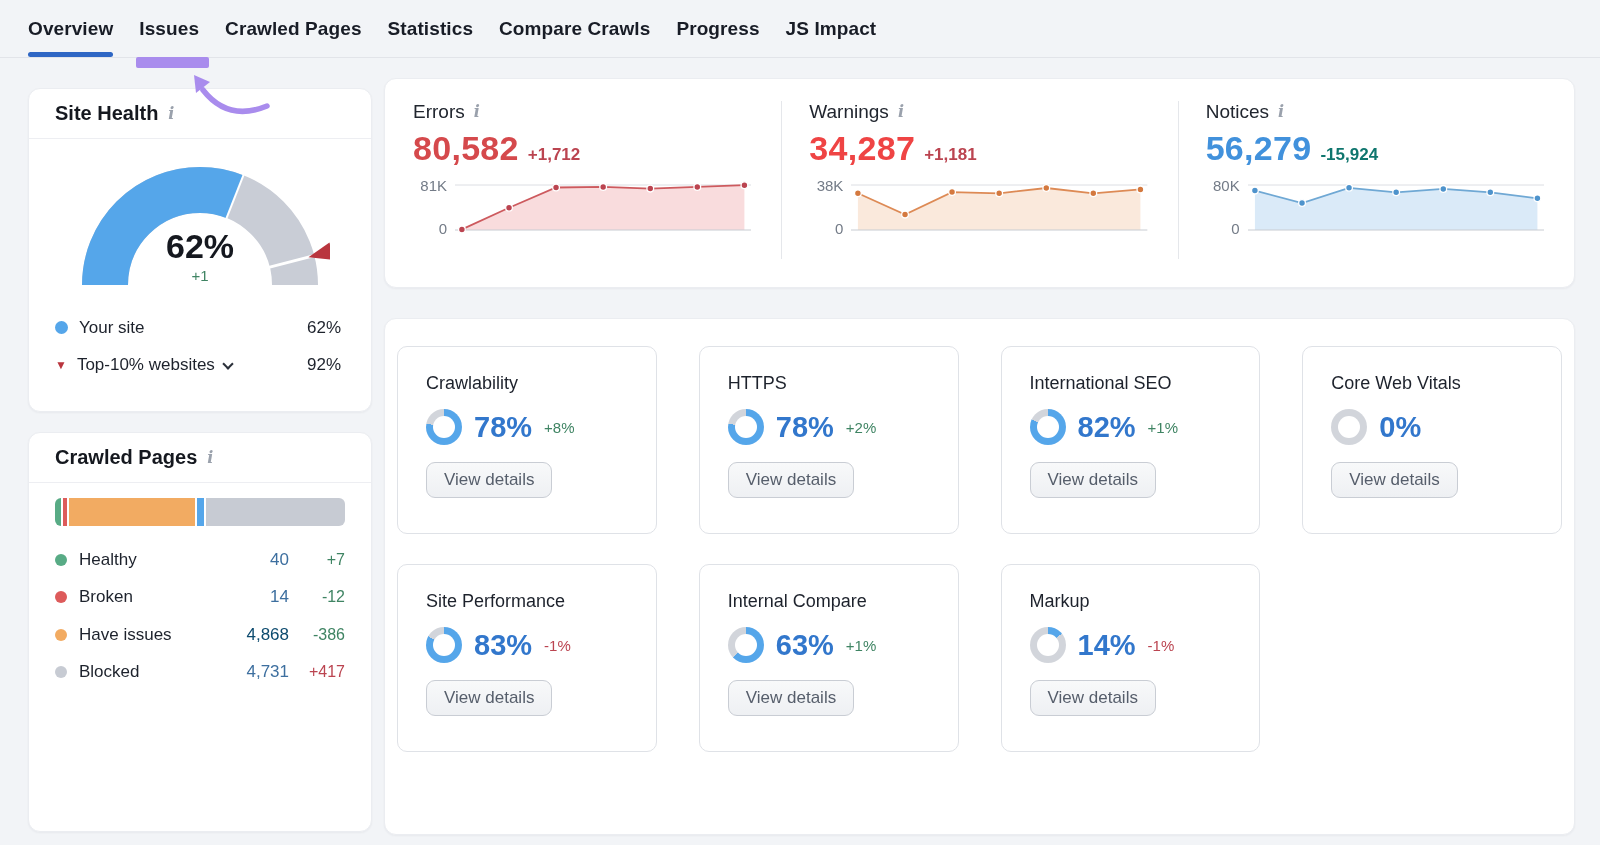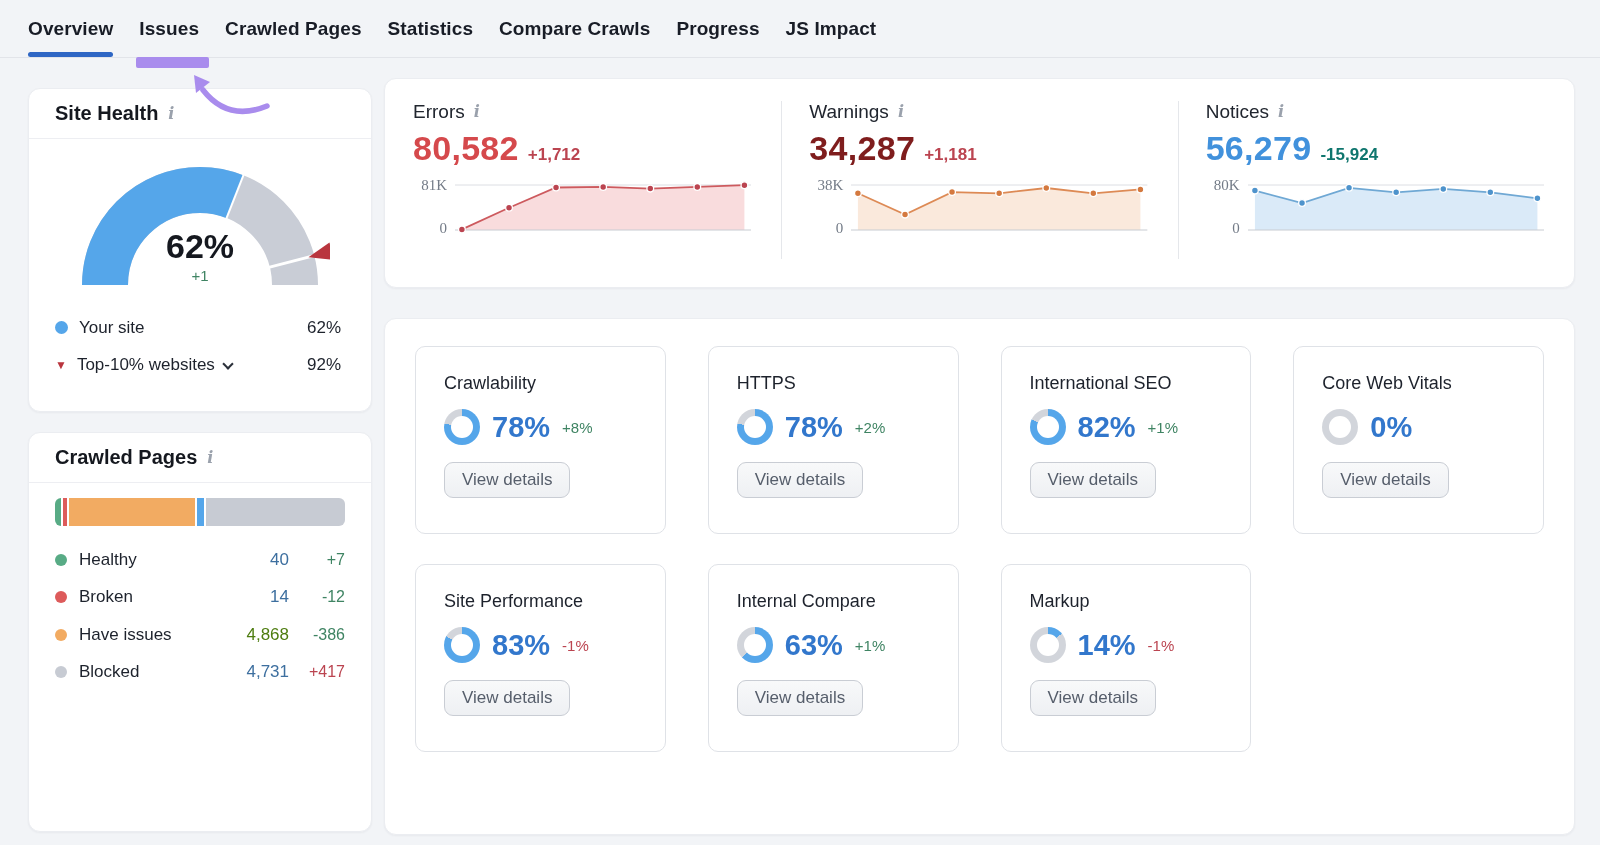--- a/index.html
+++ b/index.html
@@ -84,30 +84,30 @@
   #metrics-card { left:384px; top:78px; width:1191px; height:210px; display:flex; }
   .metric { flex:1; position:relative; padding:22px 30px 0 28px; }
   .metric + .metric::before {
     content:""; position:absolute; left:0; top:22px; bottom:28px; width:1px; background:#e5e7eb;
   }
   .m-title-row { display:flex; align-items:center; gap:9px; font-size:19px; color:#21262f; }
   .m-value-row { display:flex; align-items:baseline; gap:9px; margin-top:6px; }
   .m-value { font-size:34px; font-weight:700; letter-spacing:.3px; cursor:pointer; }
   .m-delta { font-size:17px; font-weight:700; }
   .spark-row { display:flex; margin-top:8px; }
-  .ylabels { position:relative; width:42px; flex:0 0 auto;font-family:Liberation Serif, serif; }
+  .ylabels { position:relative; width:42px; flex:0 0 auto; }
   .ylabels span { position:absolute; right:8px; font-size:15px; color:#737b87; }
   .ylabels .ymax { top:1px; } .ylabels .ymin { top:44px; }
   .spark { flex:1; height:62px; }
 
   
   #thematic-card { left:384px; top:318px; width:1191px; height:517px; }
   .t-grid {
     display:grid; grid-template-columns:repeat(4,1fr); gap:30px 42px;
-    padding:27px 30px 0;
+    padding:27px 12px 0;
   }
   .t-card {
     border:1px solid #dfe2e7; border-radius:10px; height:188px;
     padding:26px 28px; background:#fff;
   }
   .t-title { font-size:18px; color:#1d222c; }
   .t-score-row { display:flex; align-items:center; gap:12px; margin-top:15px; }
   .ring { width:36px; height:36px; border-radius:50%; position:relative; flex:0 0 auto; }
   .ring::after { content:""; position:absolute; inset:7px; background:#fff; border-radius:50%; }
   .t-pct { font-size:29px; font-weight:700; }
@@ -190,21 +190,21 @@
     </div>
     <div class="cp-row">
       <span class="dot" style="background: rgb(221, 91, 91);"></span>
       <span class="lbl">Broken</span>
       <span class="val" style="color:#3d6f9f">14</span>
       <span class="chg good">-12</span>
     </div>
     <div class="cp-row">
       <span class="dot" style="background: rgb(242, 171, 98);"></span>
       <span class="lbl">Have issues</span>
-      <span class="val" style="color:#4d7c0f">4,868</span>
+      <span class="val" style="color:#0c4a6e">4,868</span>
       <span class="chg good">-386</span>
     </div>
     <div class="cp-row">
       <span class="dot" style="background: rgb(199, 203, 211);"></span>
       <span class="lbl">Blocked</span>
       <span class="val" style="color:#3d6f9f">4,731</span>
       <span class="chg bad">+417</span>
     </div>
   </div>
 </section>
@@ -240,21 +240,21 @@
           </svg></div>
     </div>
   </div>
 
   <div class="metric">
     <div class="m-title-row">
       <span>Warnings</span>
       <span class="info-i">i</span>
     </div>
     <div class="m-value-row">
-      <span class="m-value" style="color: #7f1d1d;">34,287</span>
+      <span class="m-value" style="color: #ef4444;">34,287</span>
       <span class="m-delta bad">+1,181</span>
     </div>
     <div class="spark-row">
       <div class="ylabels">
         <span class="ymax">38K</span>
         <span class="ymin">0</span>
       </div>
       <div class="spark"><svg viewBox="0 0 300 62" width="100%" height="62" preserveAspectRatio="none">
             <line x1="0" y1="9" x2="300" y2="9" stroke="#dcdee3"></line>
             <polygon points="7,54 7,17.3 54.7,38.6 102.3,16.1 150,17.3 197.7,12 245.3,17.3 293,13.4 293,54" fill="#fae9dc"></polygon>

